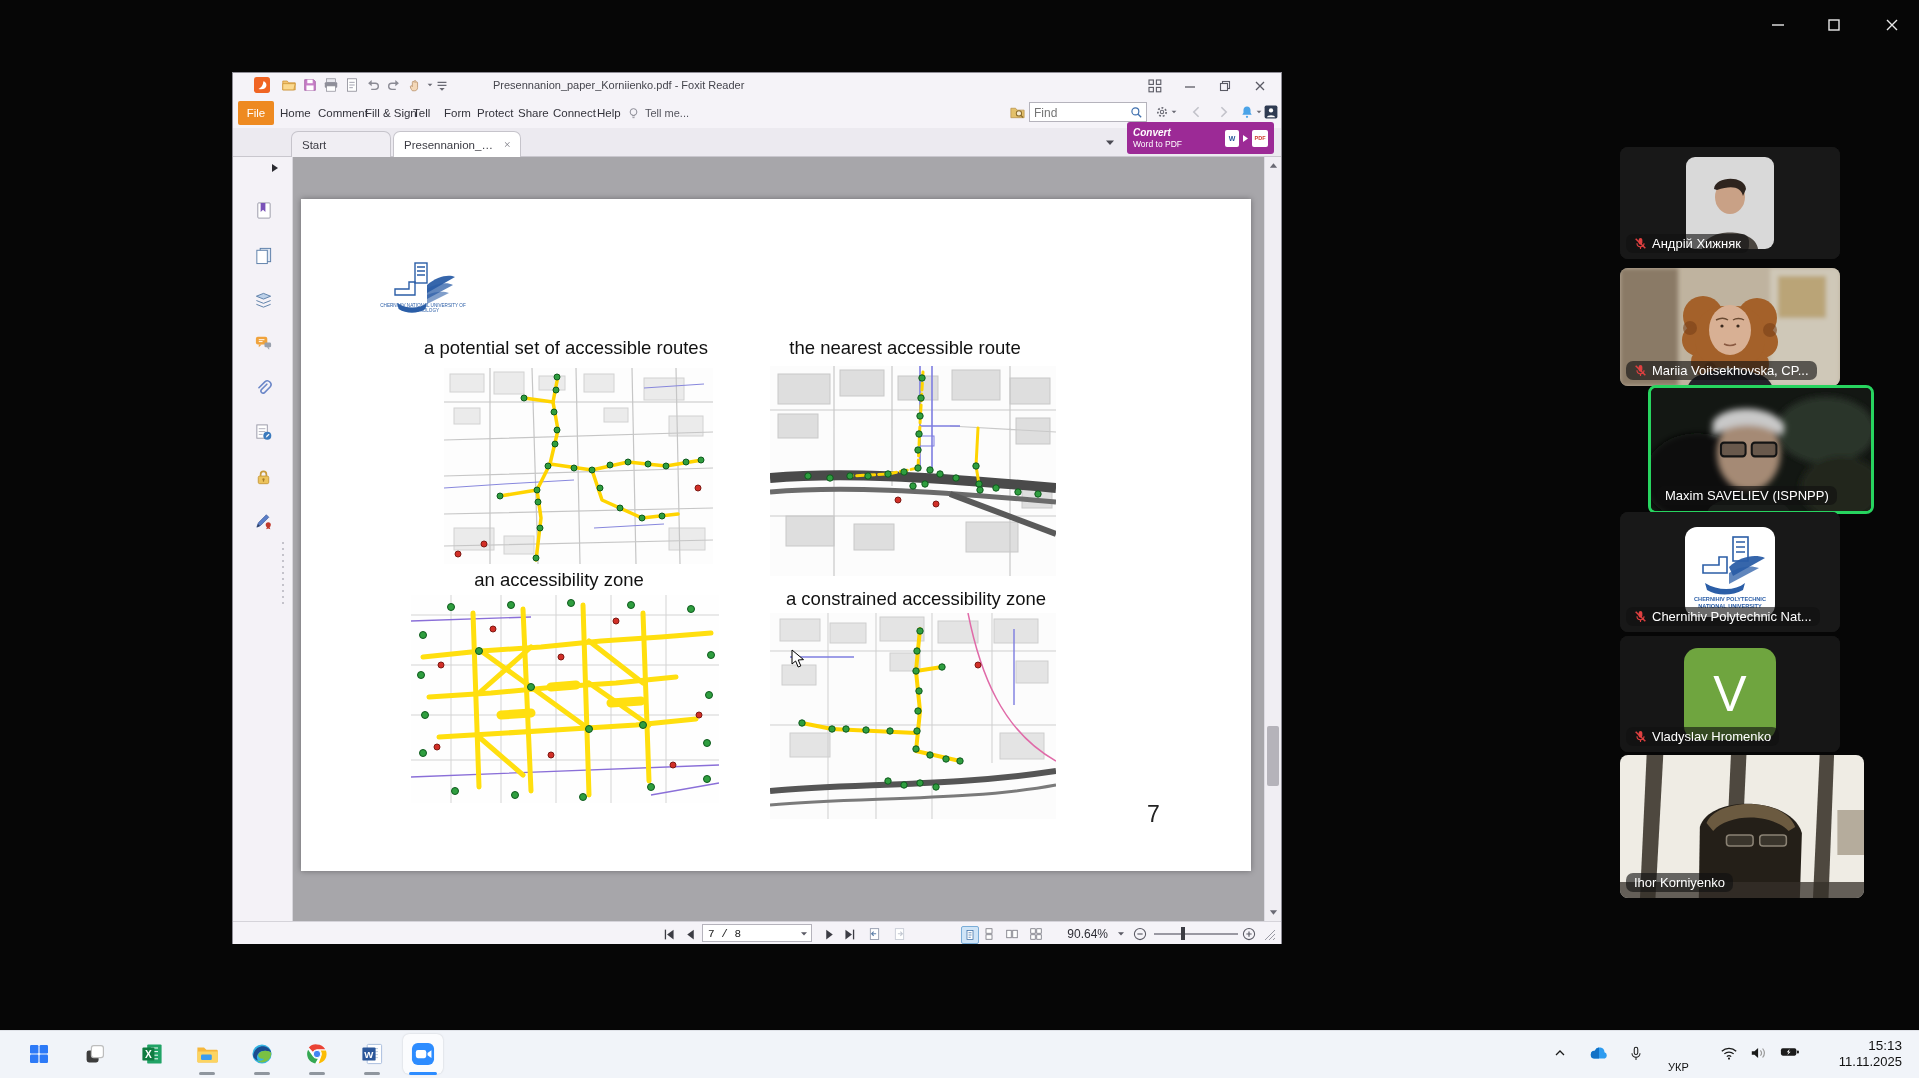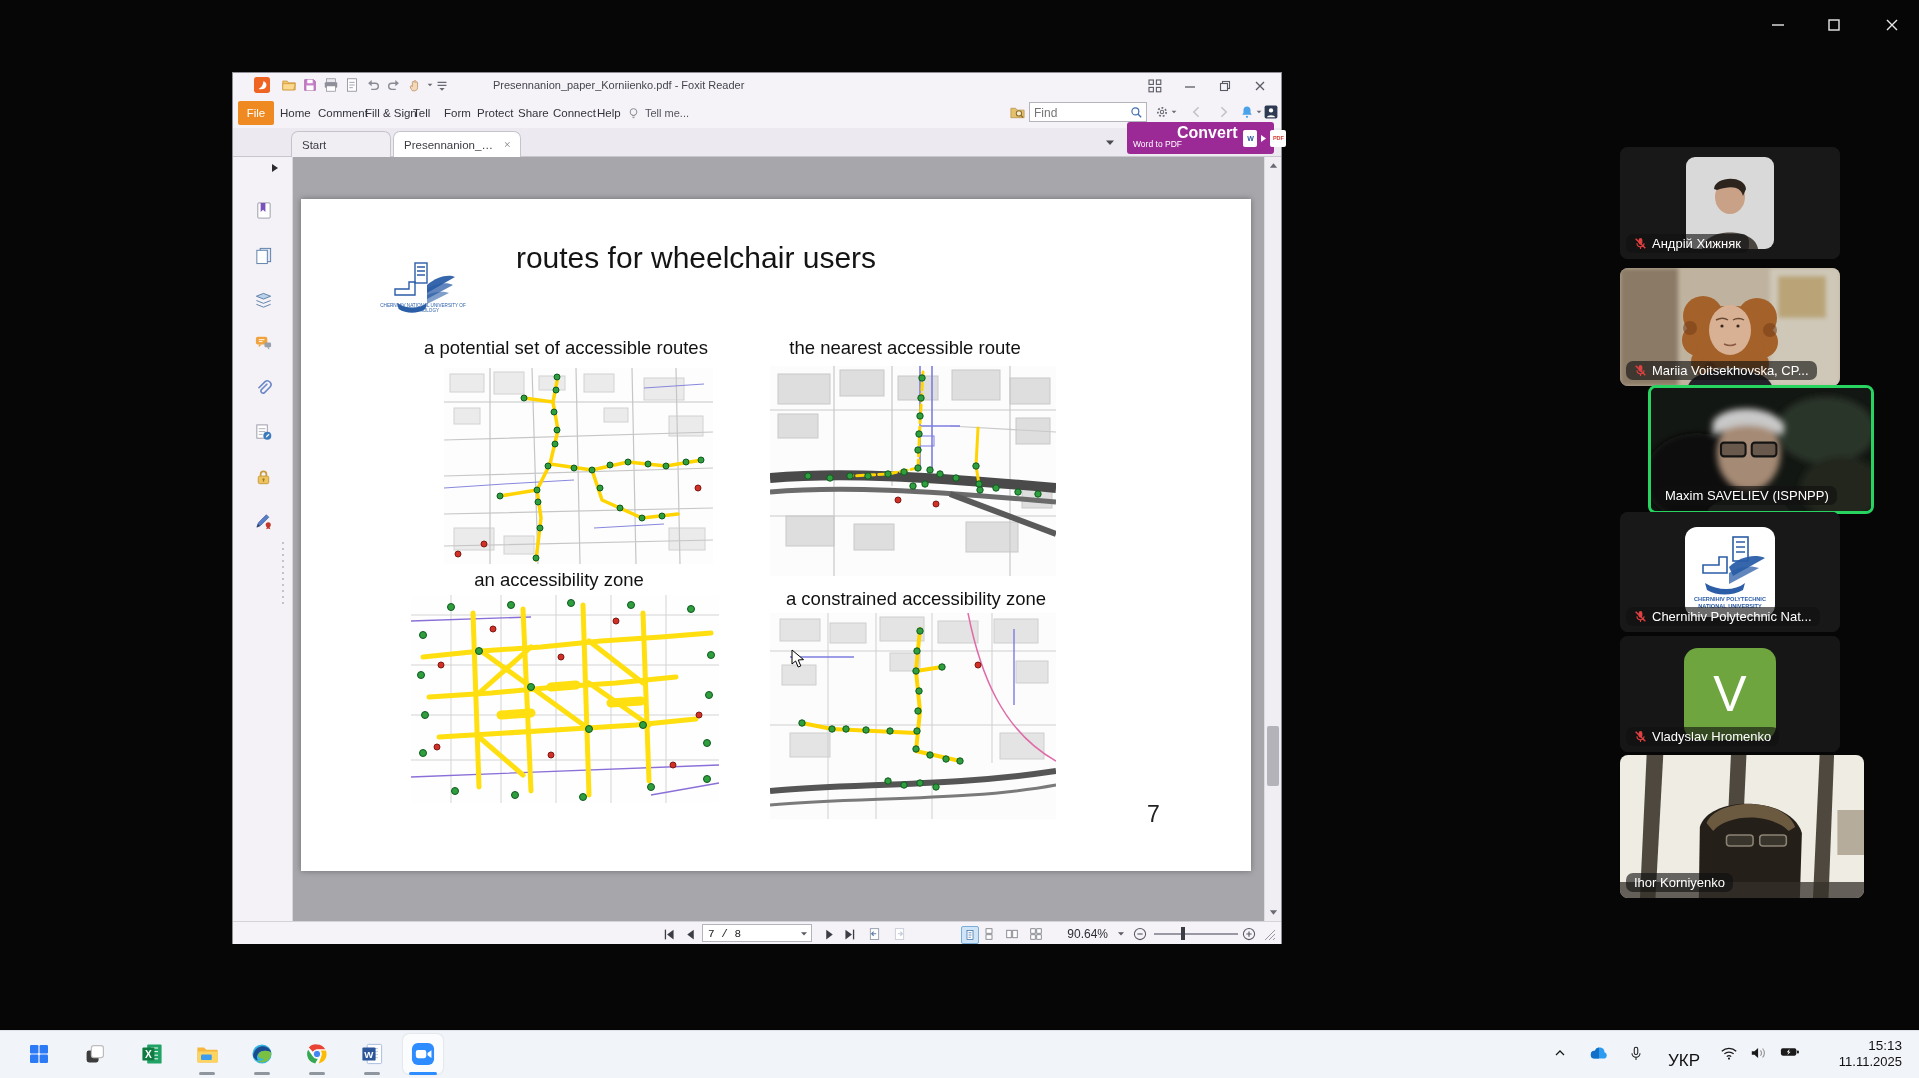--- a/index.html
+++ b/index.html
@@ -29,21 +29,21 @@
   #find-input{position:absolute;left:2px;top:1px;width:94px;height:16px;border:none;outline:none;font-size:12px;
               font-family:"Liberation Sans",sans-serif;color:#333;background:transparent;}
   .mr-ic{position:absolute;top:6px;display:flex;align-items:center;}
 
   #tabbar{position:absolute;left:0;top:55px;width:100%;height:29px;background:#eceaf0;border-bottom:1px solid #c9c7ce;box-sizing:border-box;}
   .tab{position:absolute;top:3px;height:26px;border:1px solid #c6c4cb;border-bottom:none;border-radius:7px 7px 0 0;
        background:#f0eef3;font-size:11.5px;color:#3c3c44;display:flex;align-items:center;padding:0 10px;box-sizing:border-box;}
   .tab.active{background:#ffffff;z-index:2;}
   #convert-banner{position:absolute;left:894px;top:-6px;width:147px;height:32px;background:#9c2a96;border-radius:3px;
                   color:#fff;z-index:5;display:flex;align-items:center;padding:0 6px;box-sizing:border-box;gap:6px;}
-  #convert-banner .t1{font-weight:bold;font-size:16px;line-height:12px;margin-left:44px;}
+  #convert-banner .t1{font-weight:bold;font-style:italic;font-size:10px;line-height:12px;}
   #convert-banner .t2{font-size:8.5px;line-height:10px;}
 
   #docarea{position:absolute;left:0;top:84px;width:100%;height:764px;background:#a7a6aa;overflow:hidden;}
   #leftstrip{position:absolute;left:0;top:0;width:60px;height:100%;background:#f4f2f7;border-right:1px solid #d8d6dc;box-sizing:border-box;}
   .sb-ic{position:absolute;left:21px;width:20px;height:20px;}
   #pdf-page{position:absolute;left:68px;top:42px;width:950px;height:672px;background:#fff;box-shadow:0 0 6px rgba(0,0,0,.35);}
   #scrollbar{position:absolute;right:0;top:0;width:17px;height:100%;background:#f0eef3;border-left:1px solid #dddbe2;box-sizing:border-box;}
   #scroll-thumb{position:absolute;left:2px;width:12px;background:#b5b3ba;border-radius:2px;}
 
   #statusbar{position:absolute;left:0;top:848px;width:100%;height:23px;background:#f5f3f8;border-top:1px solid #d5d3da;box-sizing:border-box;}
@@ -72,21 +72,21 @@
         overflow:hidden;text-overflow:ellipsis;}
   .tile .fill{position:absolute;left:0;top:0;width:100%;height:100%;}
 
   
   #taskbar{position:absolute;left:0;top:1030px;width:1919px;height:48px;background:#f1f4f9;border-top:1px solid #dfe2e8;box-sizing:border-box;}
   .tb-app{position:absolute;top:3px;width:40px;height:40px;border-radius:6px;display:flex;align-items:center;justify-content:center;}
   .tb-app.active{background:#fbfcfe;box-shadow:0 0 2px rgba(0,0,0,.18);}
   .tb-pill{position:absolute;top:41px;height:3px;border-radius:2px;background:#8f969e;}
   .tb-pill.active{background:#2d8cff;}
   .tray-ic{position:absolute;top:14px;display:flex;align-items:center;justify-content:center;}
-  #tray-lang{position:absolute;left:1668px;top:20px;font-size:17px;color:#111;}
+  #tray-lang{position:absolute;left:1668px;top:30px;font-size:11px;color:#111;}
   #tray-clock{position:absolute;left:1806px;top:7px;width:96px;text-align:right;color:#111;}
   #tray-time{font-size:13.5px;line-height:16px;}
   #tray-date{font-size:13px;line-height:16px;}
 
   #cursor{position:absolute;left:791px;top:649px;z-index:50;}
 </style>
 </head>
 <body>
 
 <div id="screen">
@@ -391,21 +391,20 @@
           <g fill="#2b5ea7">
             <path d="M40 26c10-9 22-11 28-8L40 34z" opacity=".95"></path>
             <path d="M40 30c10-6 20-7 26-4L40 40z" opacity=".75"></path>
             <path d="M40 36c9-4 17-4 22-2L40 45z" opacity=".6"></path>
             <path d="M10 44c9 6 22 6 30 0l-1.6 6c-8 5-19 5-26.8 0z"></path>
           </g>
         </svg>
         <div id="uni-logo-cap">CHERNIHIV NATIONAL UNIVERSITY OF TECHNOLOGY</div>
 
         <div id="slide-title">
-          <div>routes for wheelchair users</div>
         </div>
 
         <div class="slide-caption" style="left:265px;top:138px;">a potential set of accessible routes</div>
         <div class="slide-caption" style="left:604px;top:138px;">the nearest accessible route</div>
         <div class="slide-caption" style="left:258px;top:370px;">an accessibility zone</div>
         <div class="slide-caption" style="left:615px;top:389px;">a constrained accessibility zone</div>
 
         <svg class="map" style="left:143px;top:169px;" width="269" height="196" viewBox="0 0 269 196">
           <rect width="269" height="196" fill="#fdfdfd"></rect>
           <g fill="#ebebeb" stroke="#d2d2d2">

